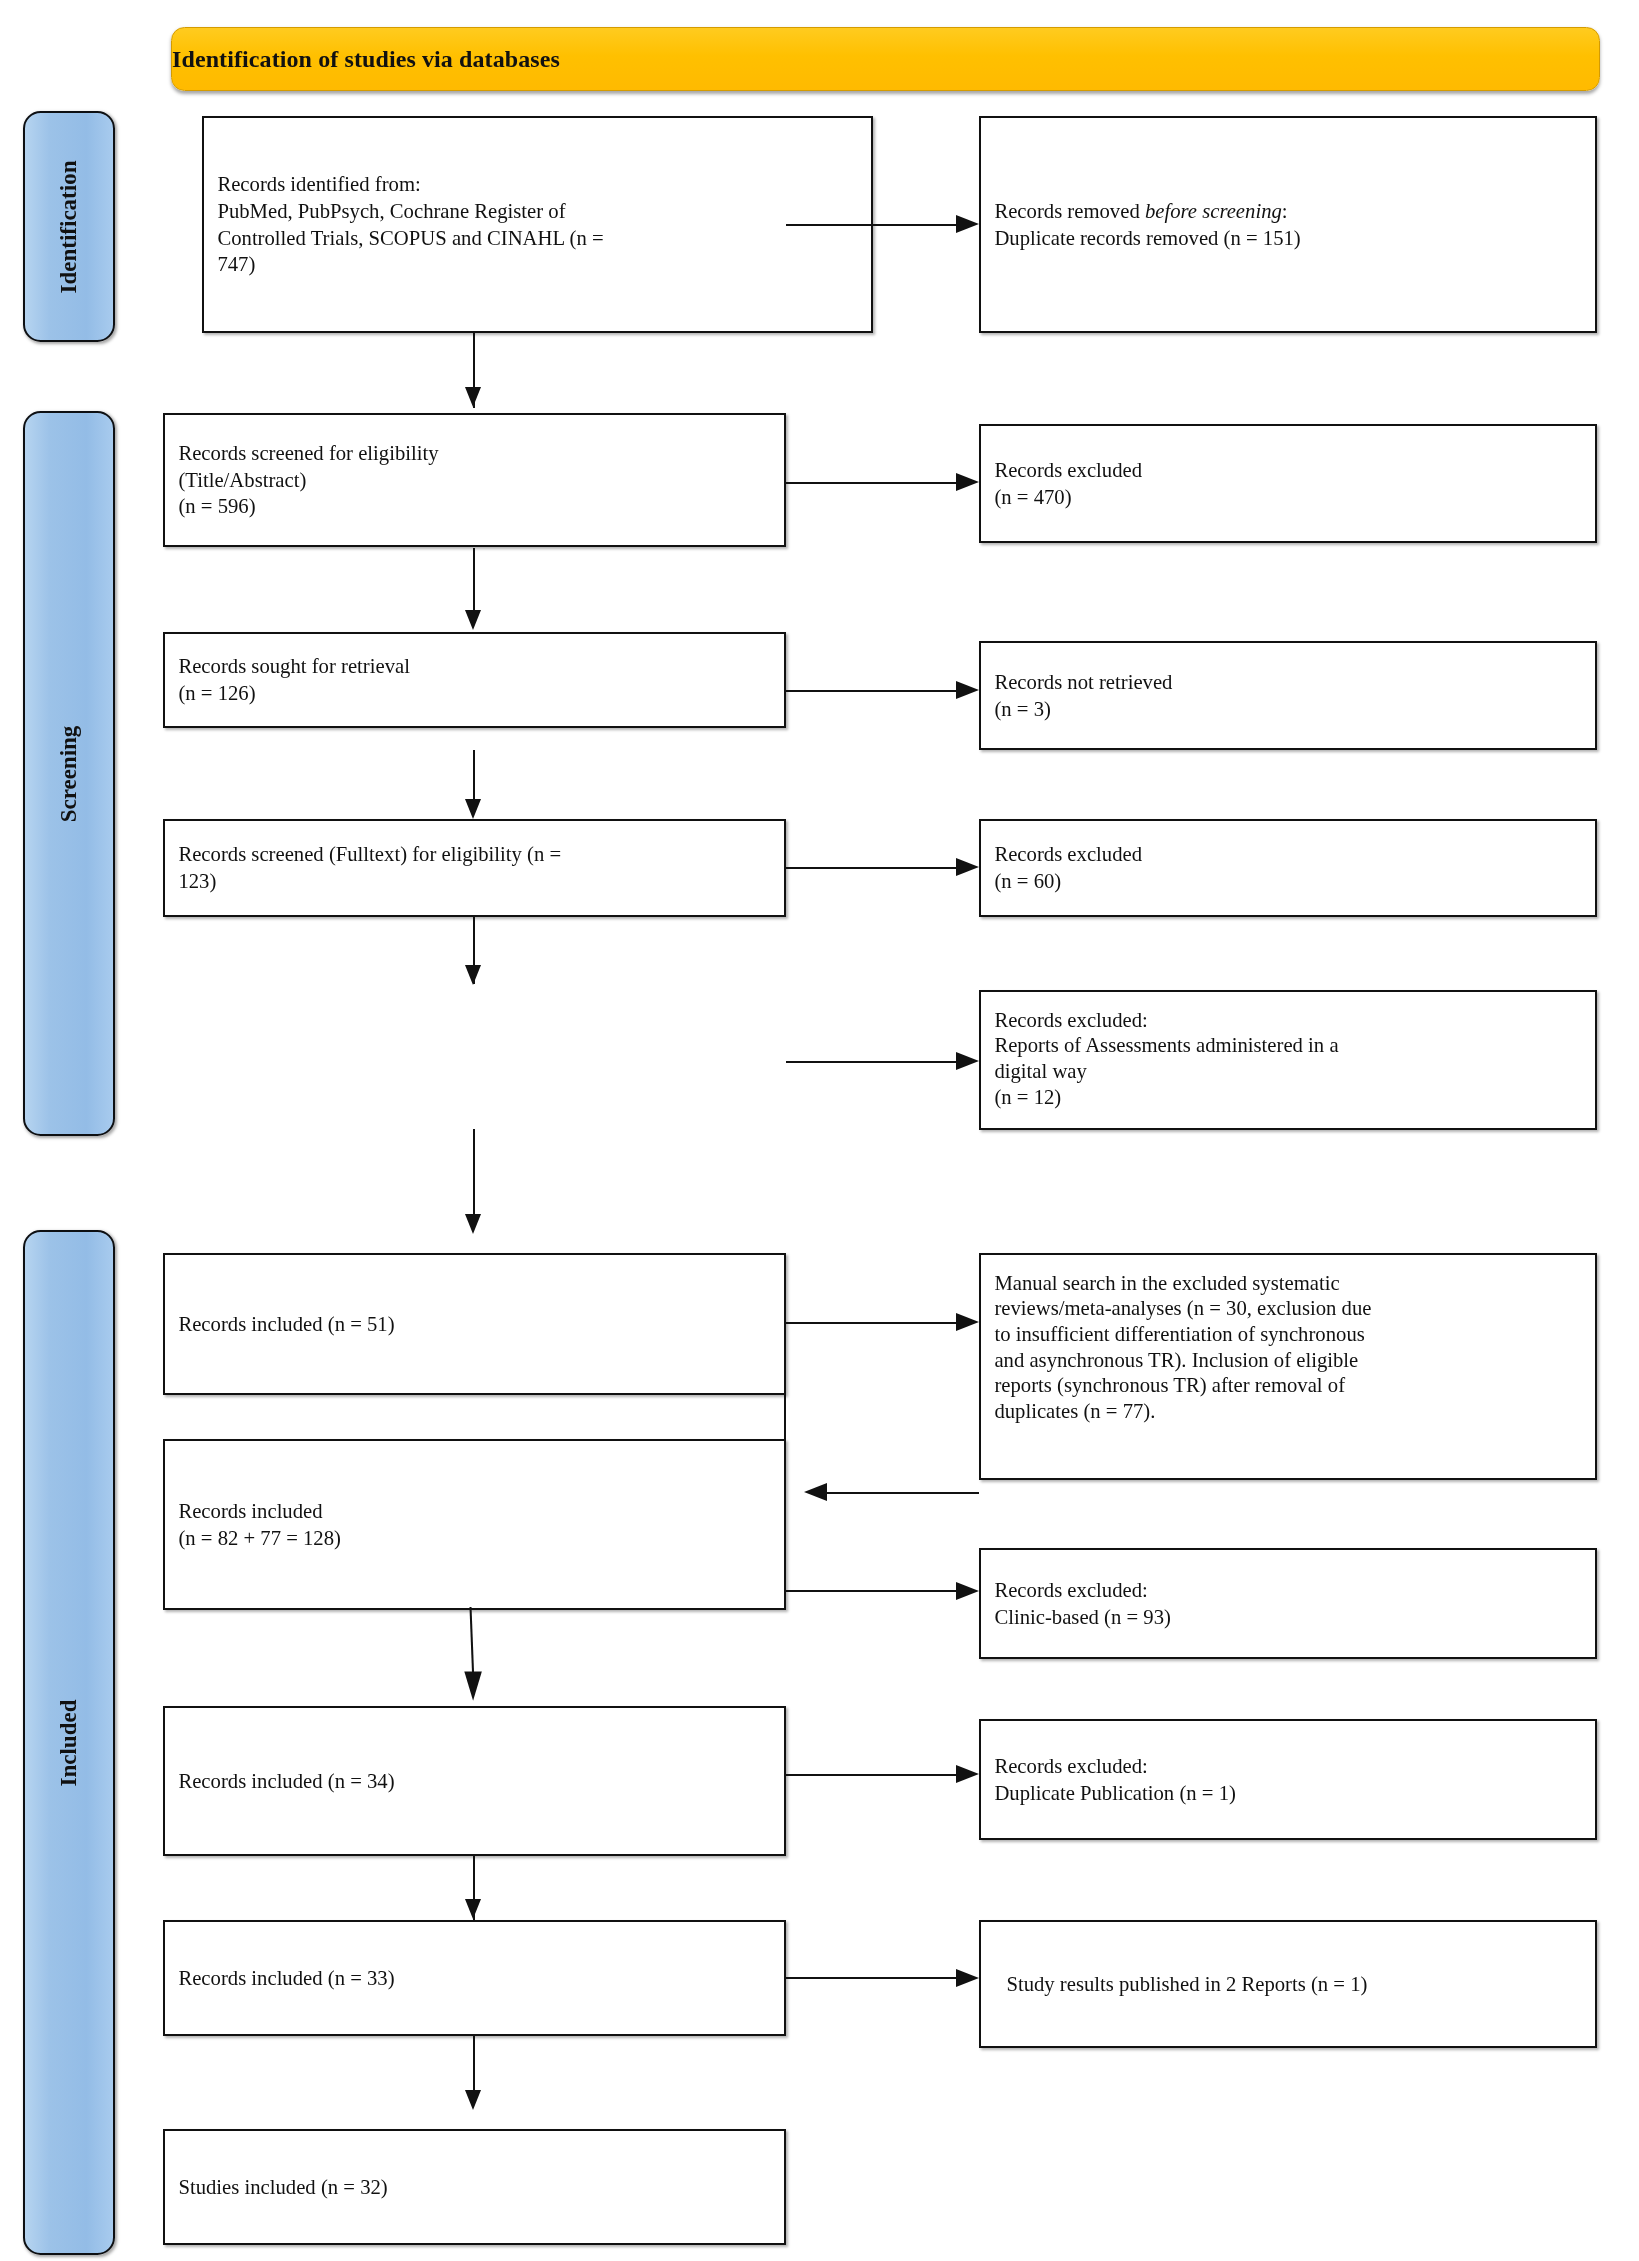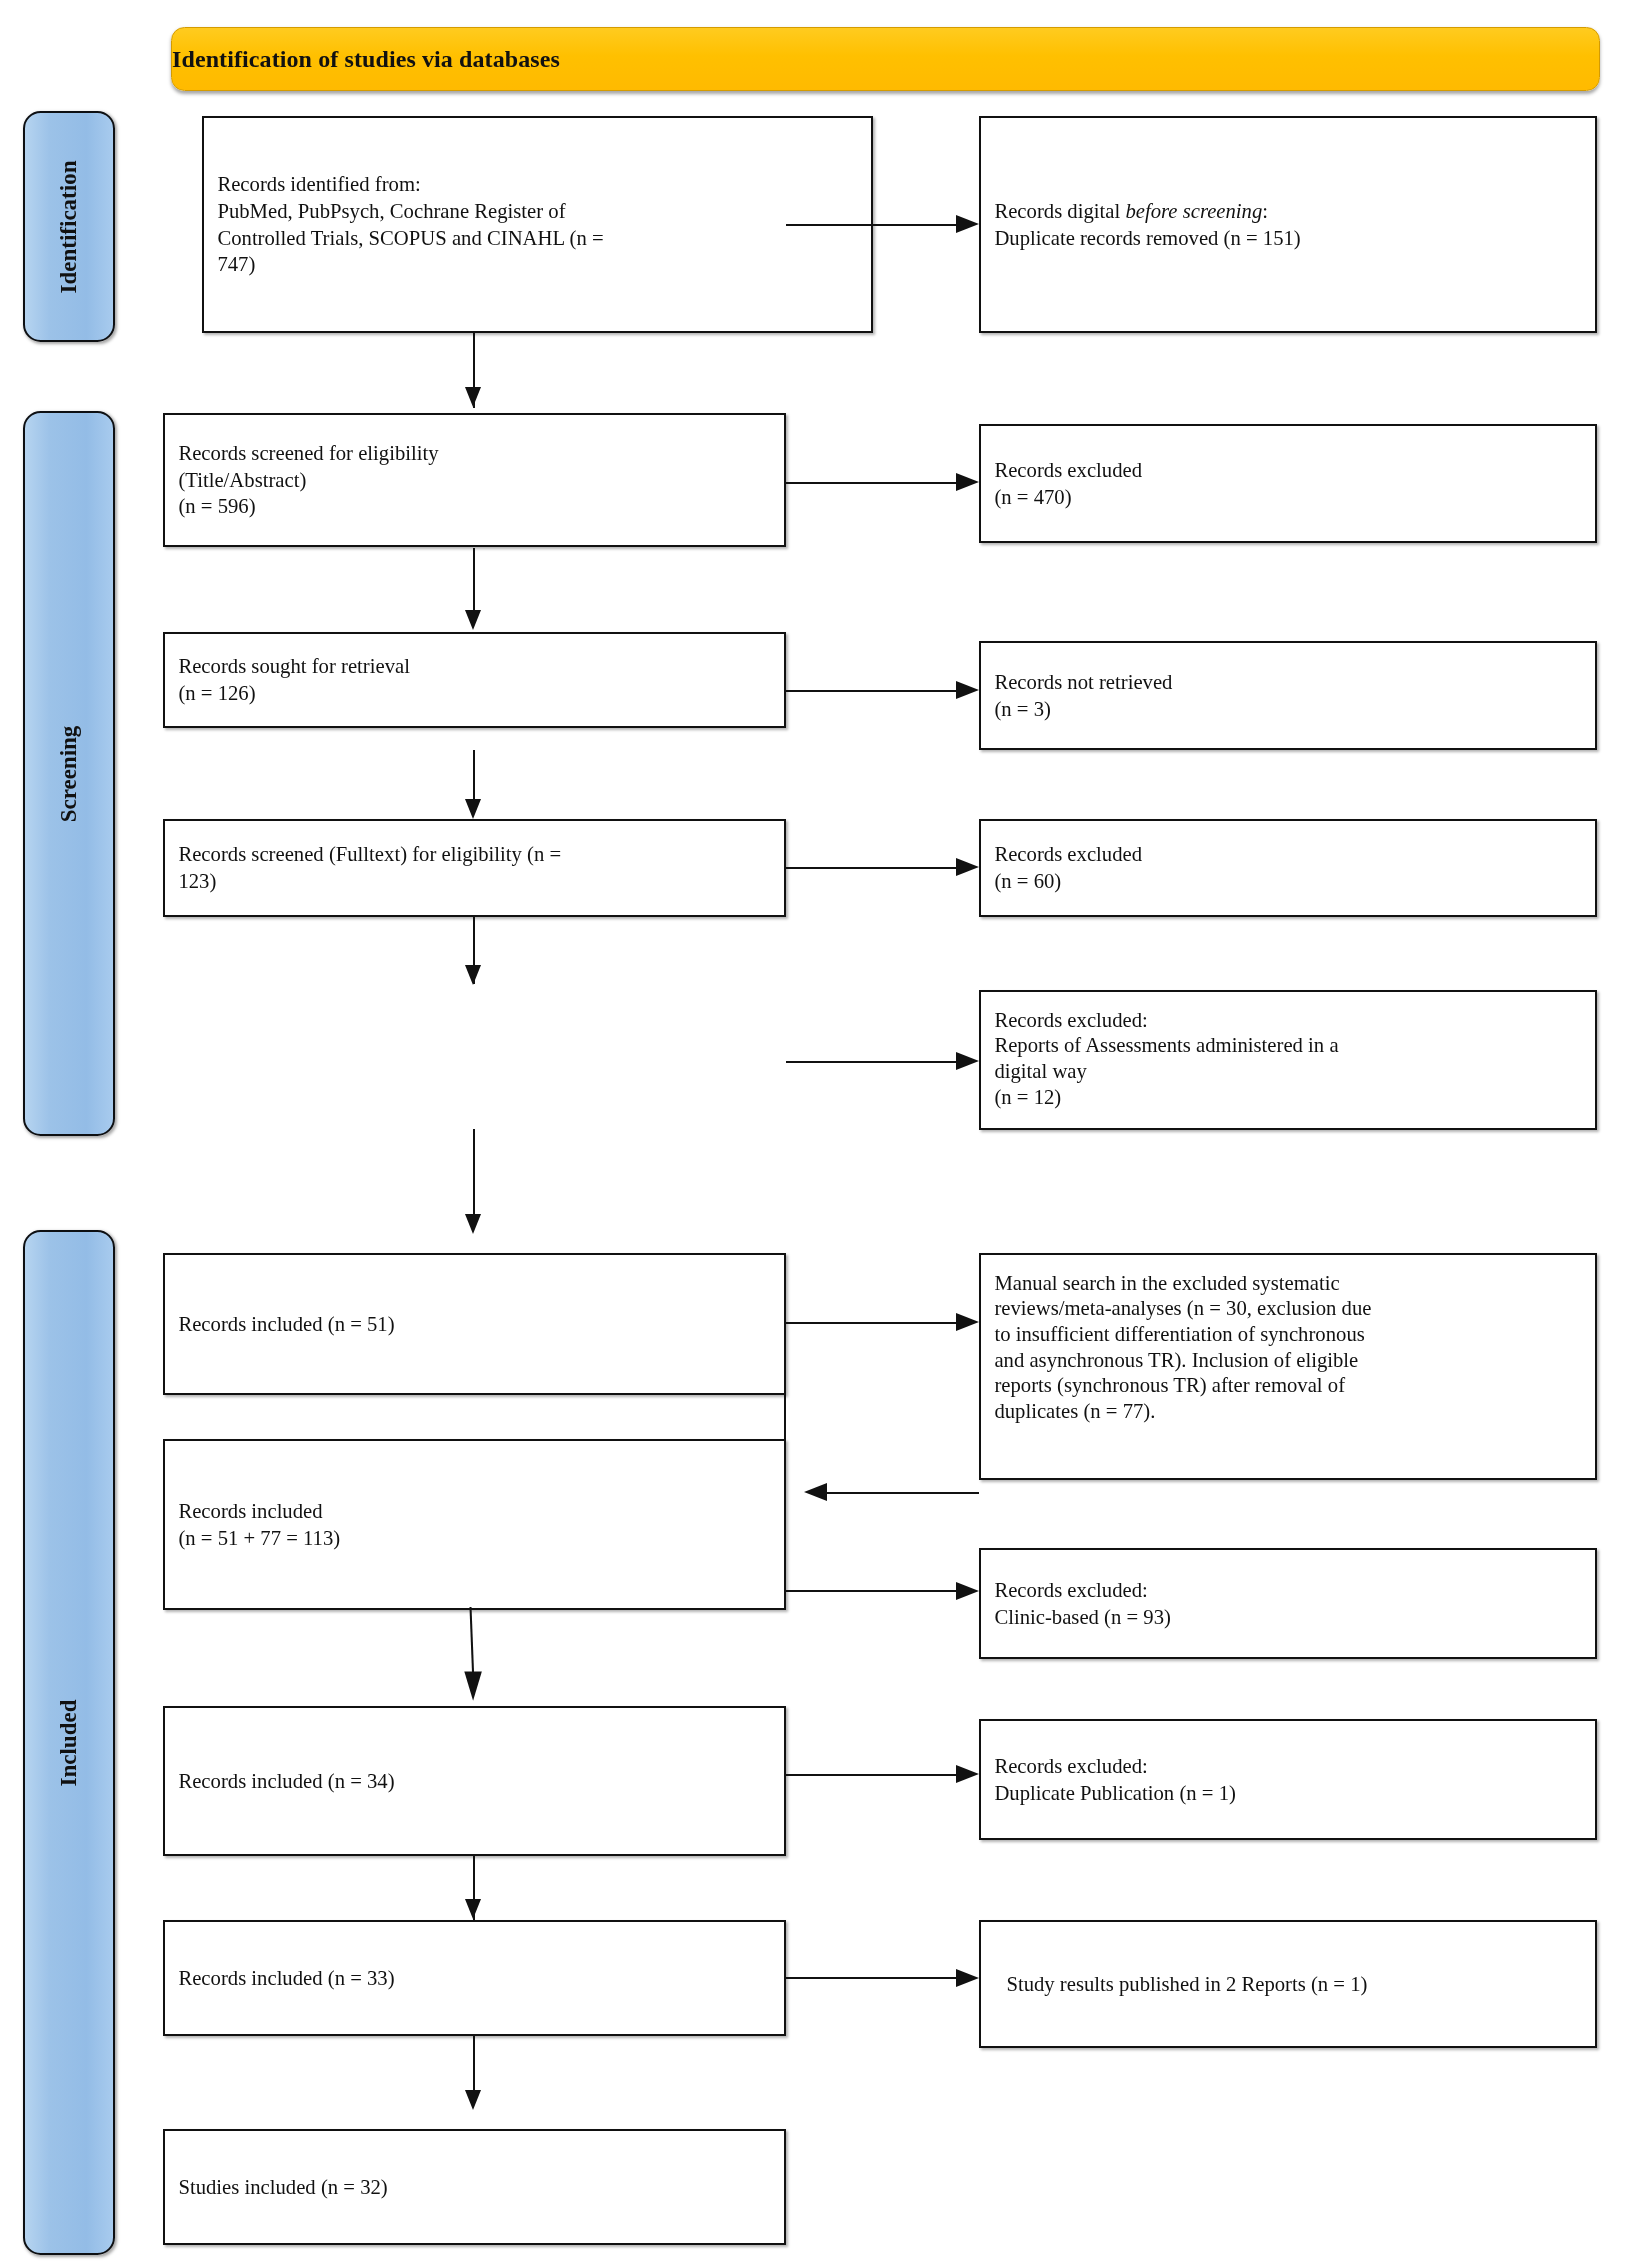--- a/index.html
+++ b/index.html
@@ -130,21 +130,21 @@
   </div>
 
   <div class="box" style="left:172px; top:116px; width:671px; height:217px;margin-left:30px;">
     <span class="box-text">Records identified from:
 PubMed, PubPsych, Cochrane Register of
 Controlled Trials, SCOPUS and CINAHL (n =
 747)</span>
   </div>
 
   <div class="box" style="left:979px; top:116px; width:618px; height:217px;">
-    <span class="box-text"><span>Records digital </span><span class="it">before screening</span><span style="white-space:pre-line">:
+    <span class="box-text"><span>Records removed </span><span class="it">before screening</span><span style="white-space:pre-line">:
 Duplicate records removed (n = 151)</span></span>
   </div>
 
   <div class="hline" style="left:786px; top:224px; width:171px;"></div>
   <div class="arrow-right" style="left:956px; top:215px;"></div>
 
   <div class="vline" style="left:473px; top:333px; height:75px;"></div>
   <div class="arrow-down" style="left:465px; top:387px;"></div>
 
   <div class="box" style="left:163px; top:413px; width:623px; height:134px;">
@@ -226,21 +226,21 @@
   <div class="hline" style="left:786px; top:1322px; width:171px;"></div>
   <div class="arrow-right" style="left:956px; top:1313px;"></div>
 
   <div class="vline" style="left:784px; top:1322px; height:171px;"></div>
 
   <div class="hline" style="left:827px; top:1492px; width:152px;"></div>
   <div class="arrow-left" style="left:804px; top:1483px;"></div>
 
   <div class="box" style="left:163px; top:1439px; width:623px; height:171px;">
     <span class="box-text">Records included
-(n = 51 + 77 = 113)</span>
+(n = 82 + 77 = 128)</span>
   </div>
 
   <div class="box" style="left:979px; top:1548px; width:618px; height:111px;">
     <span class="box-text">Records excluded:
 Clinic-based (n = 93)</span>
   </div>
 
   <div class="hline" style="left:786px; top:1590px; width:171px;"></div>
   <div class="arrow-right" style="left:956px; top:1582px;"></div>
 

